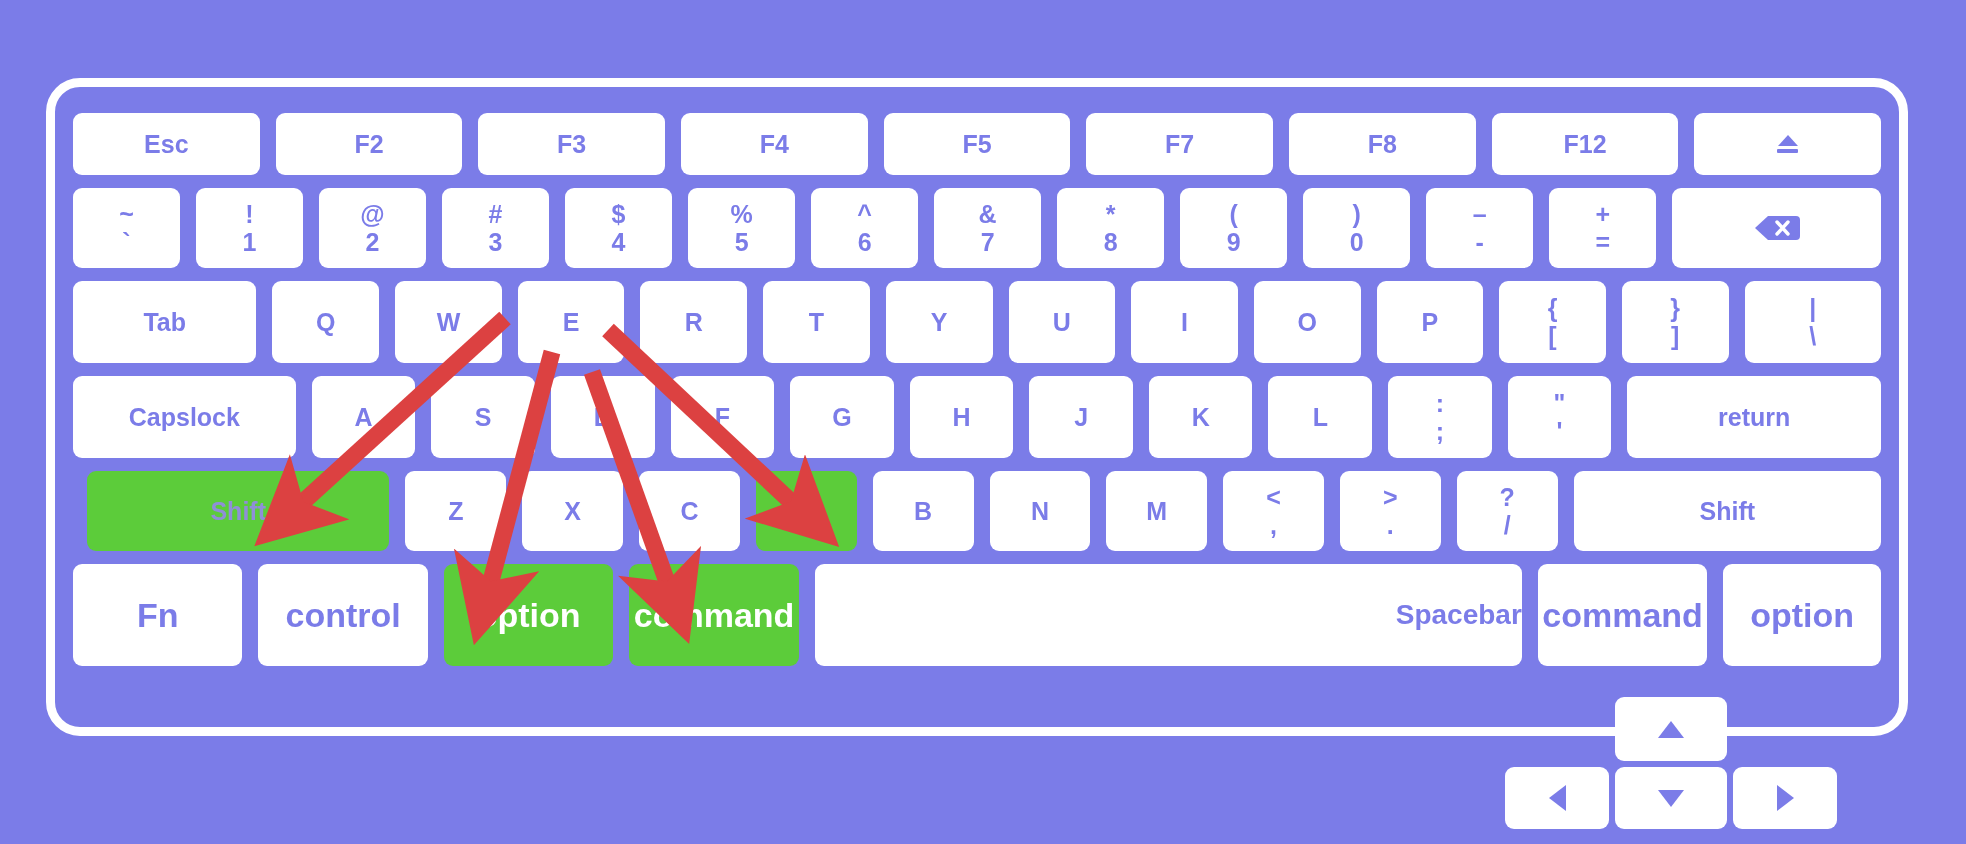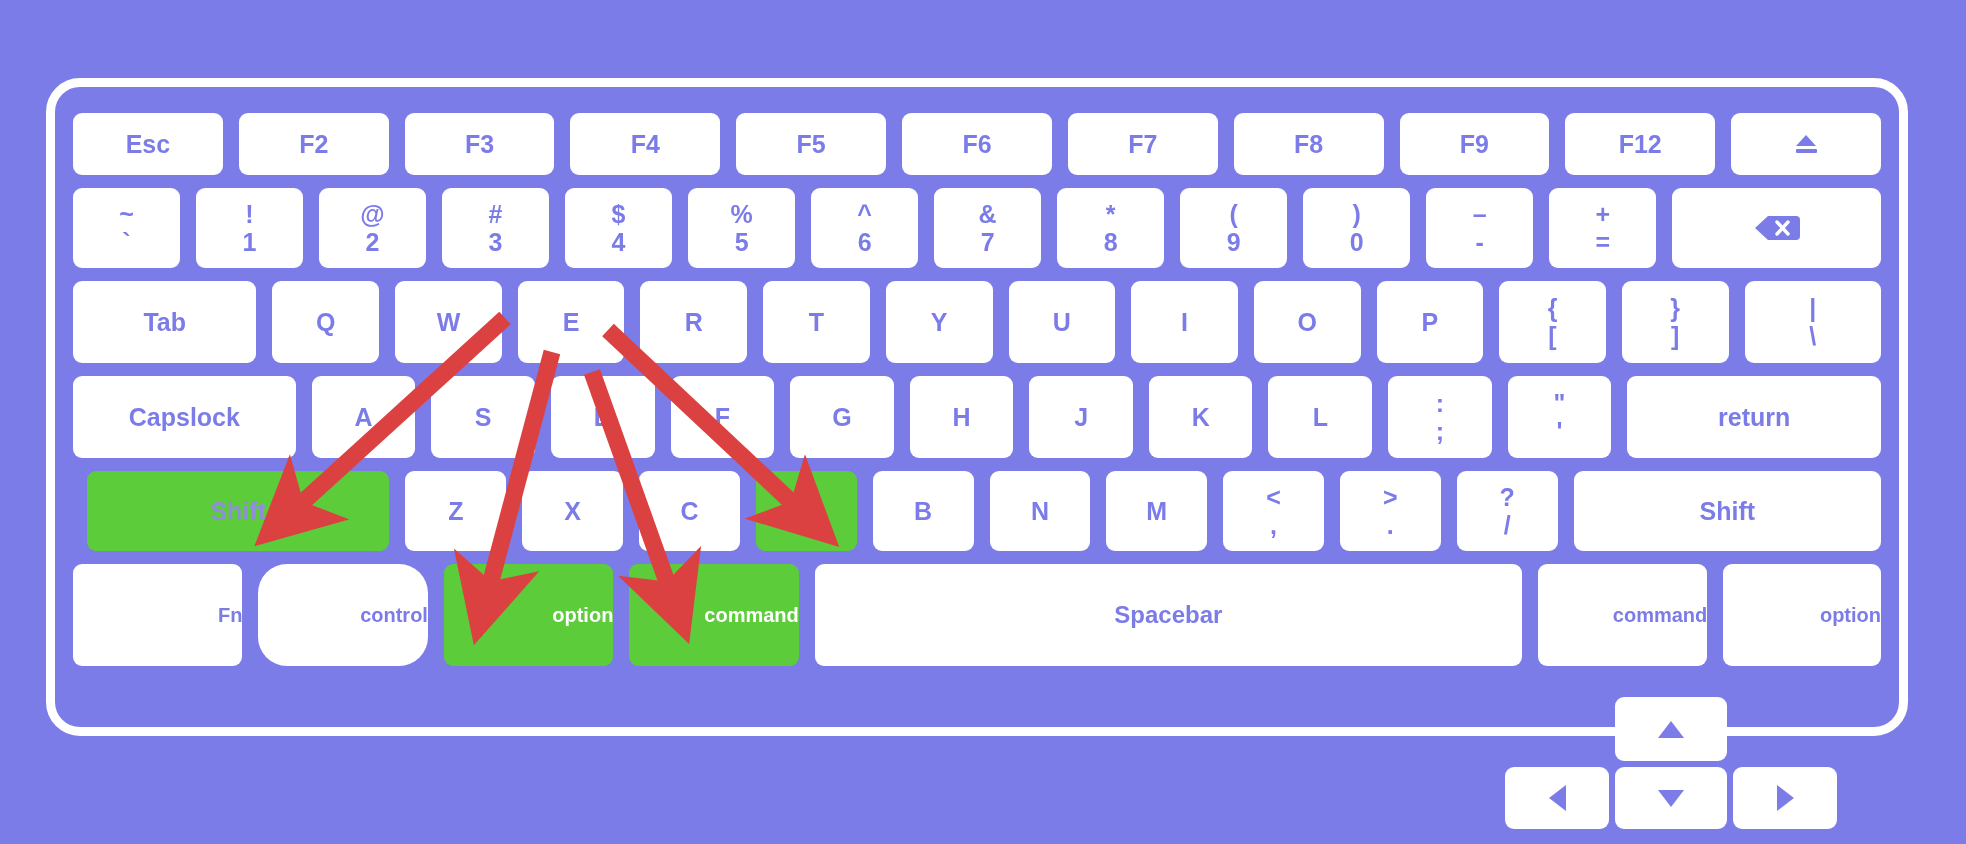--- a/index.html
+++ b/index.html
@@ -82,29 +82,29 @@
   .w-f     { flex-grow: 1.22; }
   .w-eject { flex-grow: 1.22; }
   .w-back  { flex-grow: 1.95; }
   .w-tab   { flex-grow: 1.72; }
   .w-pipe  { flex-grow: 1.28; }
   .w-caps  { flex-grow: 2.15; }
   .w-ret   { flex-grow: 2.45; }
   .w-shiftL{ flex-grow: 3.00; }
   .w-shiftR{ flex-grow: 3.05; }
   .w-fn    { flex-grow: 1.45; }
-  .w-ctrl  { flex-grow: 1.45; border-radius: 29px; }
+  .w-ctrl  { flex-grow: 1.45; }
   .w-opt   { flex-grow: 1.45; }
   .w-cmd   { flex-grow: 1.45; }
   .w-space { flex-grow: 6.05; }
   .w-cmdR  { flex-grow: 1.45; }
   .w-optR  { flex-grow: 1.35; }
 
-  .key.bottomtall { font-size: 20px; justify-content: flex-end; }
-  .key.space { font-size: 24px; }
+  .key.bottomtall { font-size: 34px; }
+  .key.space { font-size: 28px; justify-content: flex-end; }
 
   
   .arrow-cluster {
     position: absolute;
     left: 1505px;
     top: 697px;
     width: 332px;
     height: 140px;
   }
   .ak {
@@ -162,30 +162,24 @@
       <div class="key w-f">
           <span>F3</span>
         </div>
       <div class="key w-f">
           <span>F4</span>
         </div>
       <div class="key w-f">
           <span>F5</span>
         </div>
       <div class="key w-f">
-          <span>F6</span>
-        </div>
-      <div class="key w-f">
           <span>F7</span>
         </div>
       <div class="key w-f">
           <span>F8</span>
-        </div>
-      <div class="key w-f">
-          <span>F9</span>
         </div>
       <div class="key w-f">
           <span>F12</span>
         </div>
       <div class="key w-eject">
         <span class="eject-glyph">
           <span class="etri"></span>
             <span class="ebar"></span>
         </span>
       </div>

